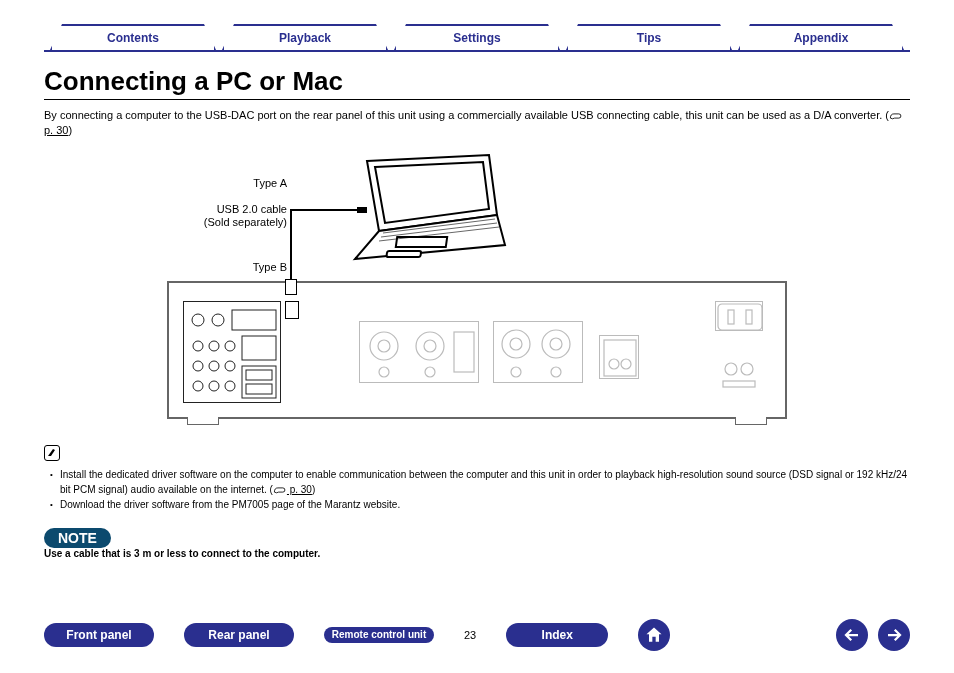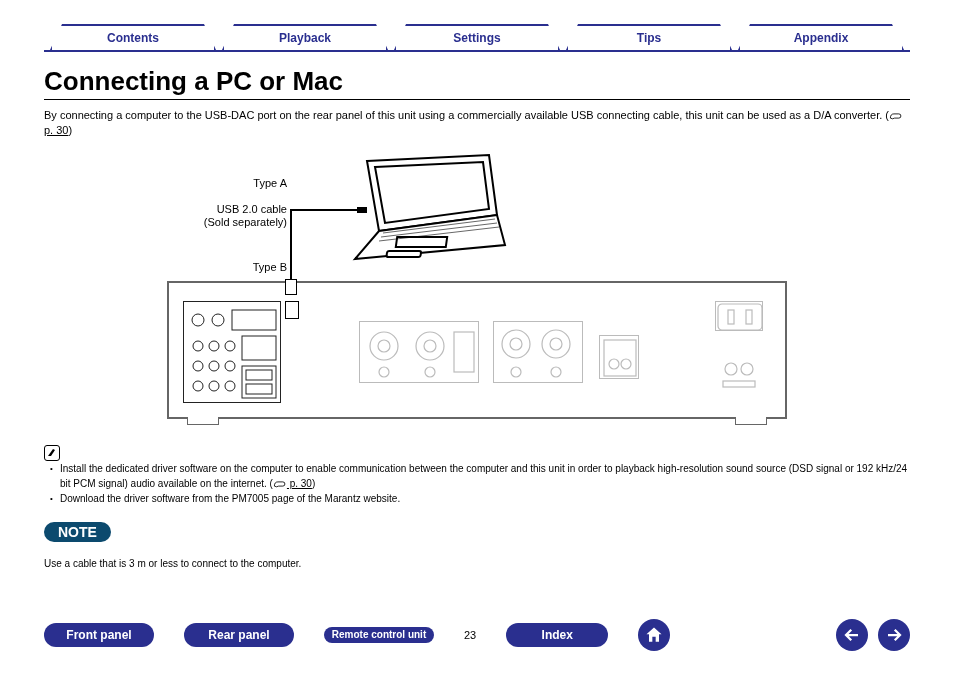--- a/index.html
+++ b/index.html
@@ -110,24 +110,24 @@
     font-size:14px;
     padding:2px 14px;
     border-radius:10px;
     margin-top:16px;
   }
   .info-icon {
     display:inline-flex; align-items:center; justify-content:center;
     width:16px; height:16px; border:1px solid #000; border-radius:3px;
     font-size:10px; margin-top:12px;
   }
-  .bullets { padding-left:6px; font-size:10px; line-height:1.5;}
+  .bullets { margin-top:6px; padding-left:6px; font-size:10px; line-height:1.5;}
   .bullets li { list-style: none; position:relative; padding-left:10px;}
   .bullets li::before { content:"•"; position:absolute; left:0; font-size:8px; top:2px;}
-  .note-text { font-size:10px; margin-top:16px; }
+  .note-text { font-size:10px; margin-top:0;font-weight:bold; }
   
   .bottombar {
     position:absolute;
     left:0; right:0; bottom:22px;
     padding: 0 44px;
     display:flex;
     align-items:center;
     gap: 30px;
   }
   .pill-btn {

